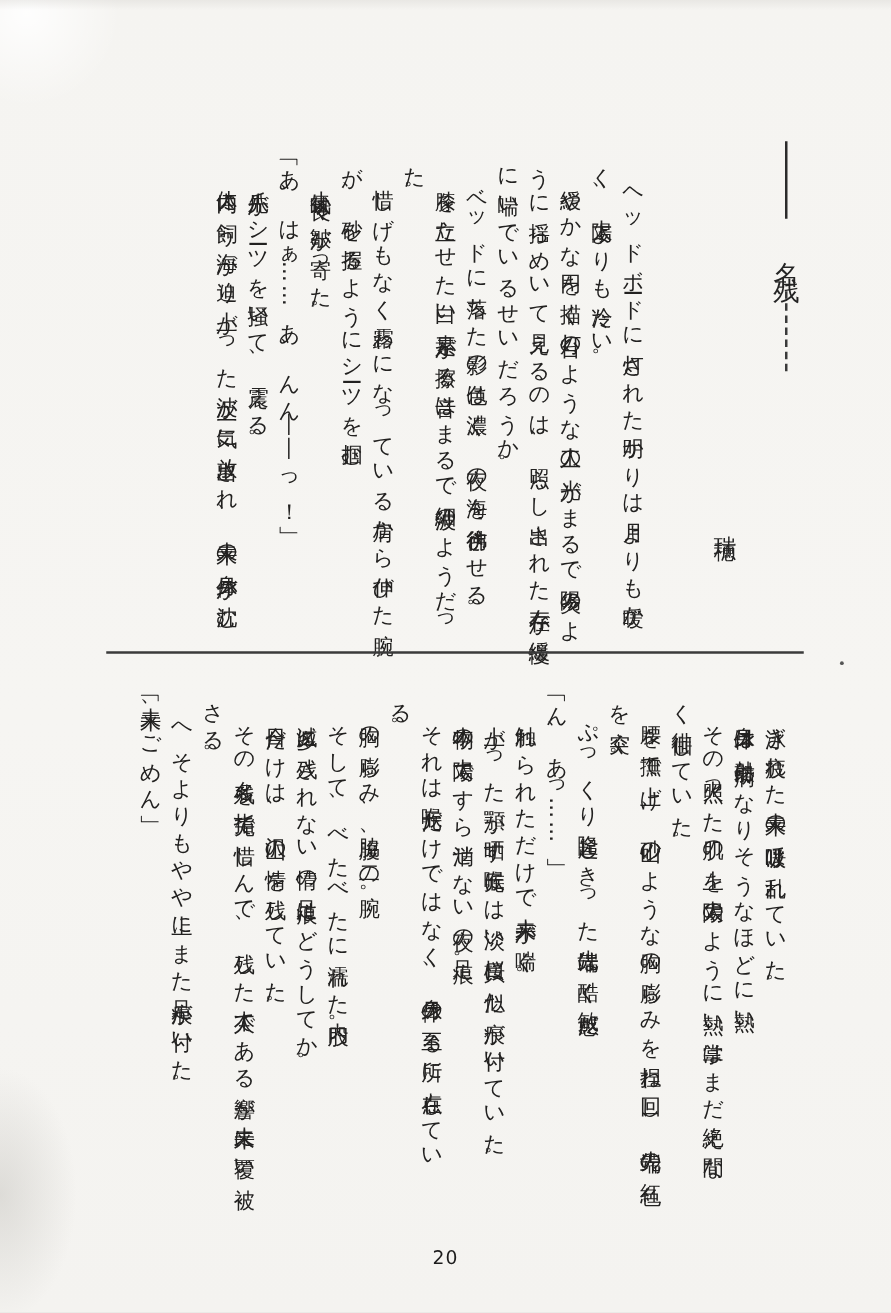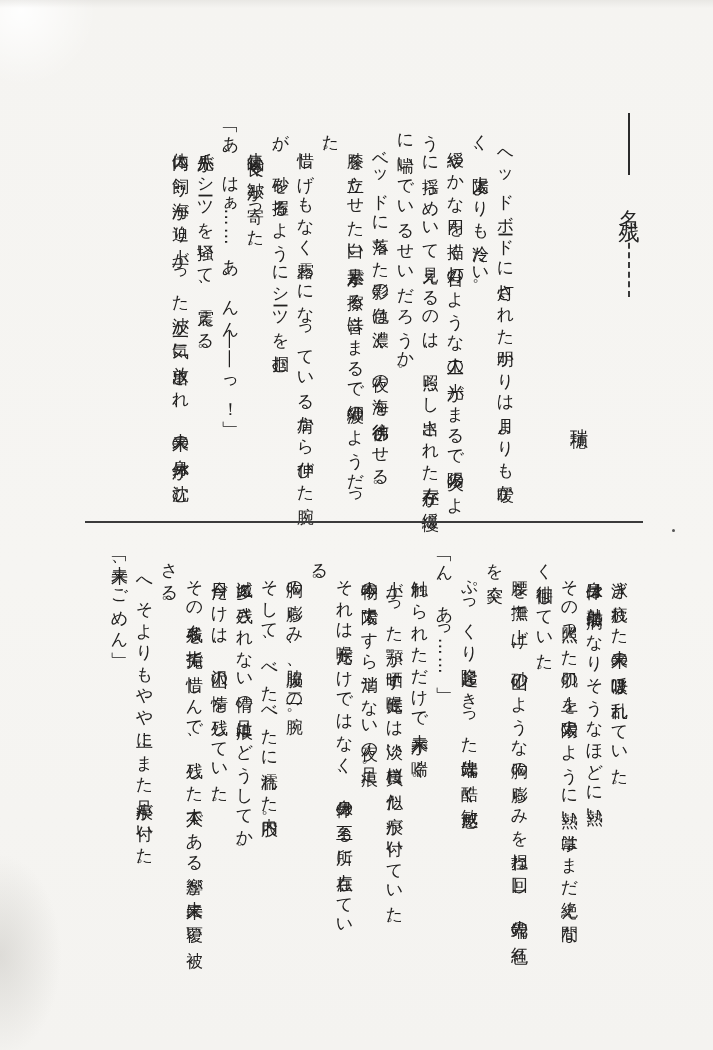--- a/index.html
+++ b/index.html
@@ -154,16 +154,17 @@
       <p class="para indent">それは喉元だけではなく、身体の至る所に点在している。</p>
       <p class="para indent">胸の膨らみ、脇腹、二の腕。</p>
       <p class="para indent">そして、べたべたに濡れた内股。</p>
       <p class="para indent">滅多に残されない情の足痕はどうしてか。</p>
       <p class="para indent">今日だけは、沢山の情を残していた。</p>
       <p class="para indent">その名残を指先で惜しんで、残した本人である響が未来に覆い被さる。</p>
       <p class="para indent">へそよりもやや上にまた足痕が付いた。</p>
       <p class="para">「未来、ごめん」</p>
     </div>
 
+  <div class="page-number">20</div>
 
   <div class="page-curl"></div>
 
 </div>
 
 </body></html>

